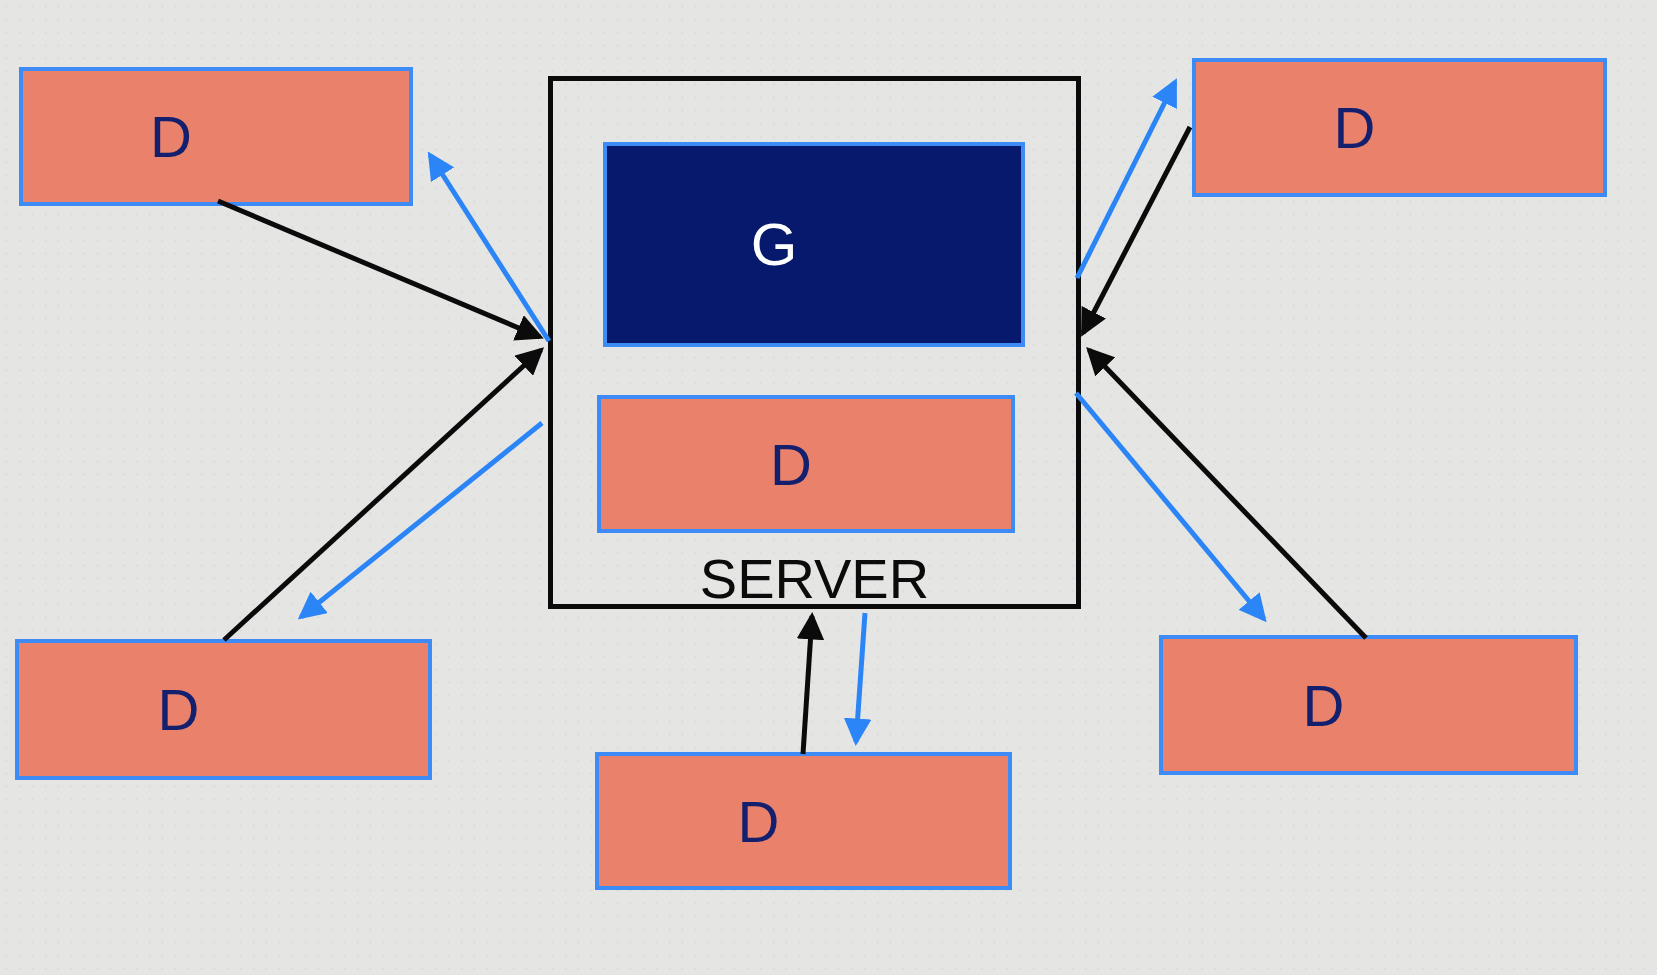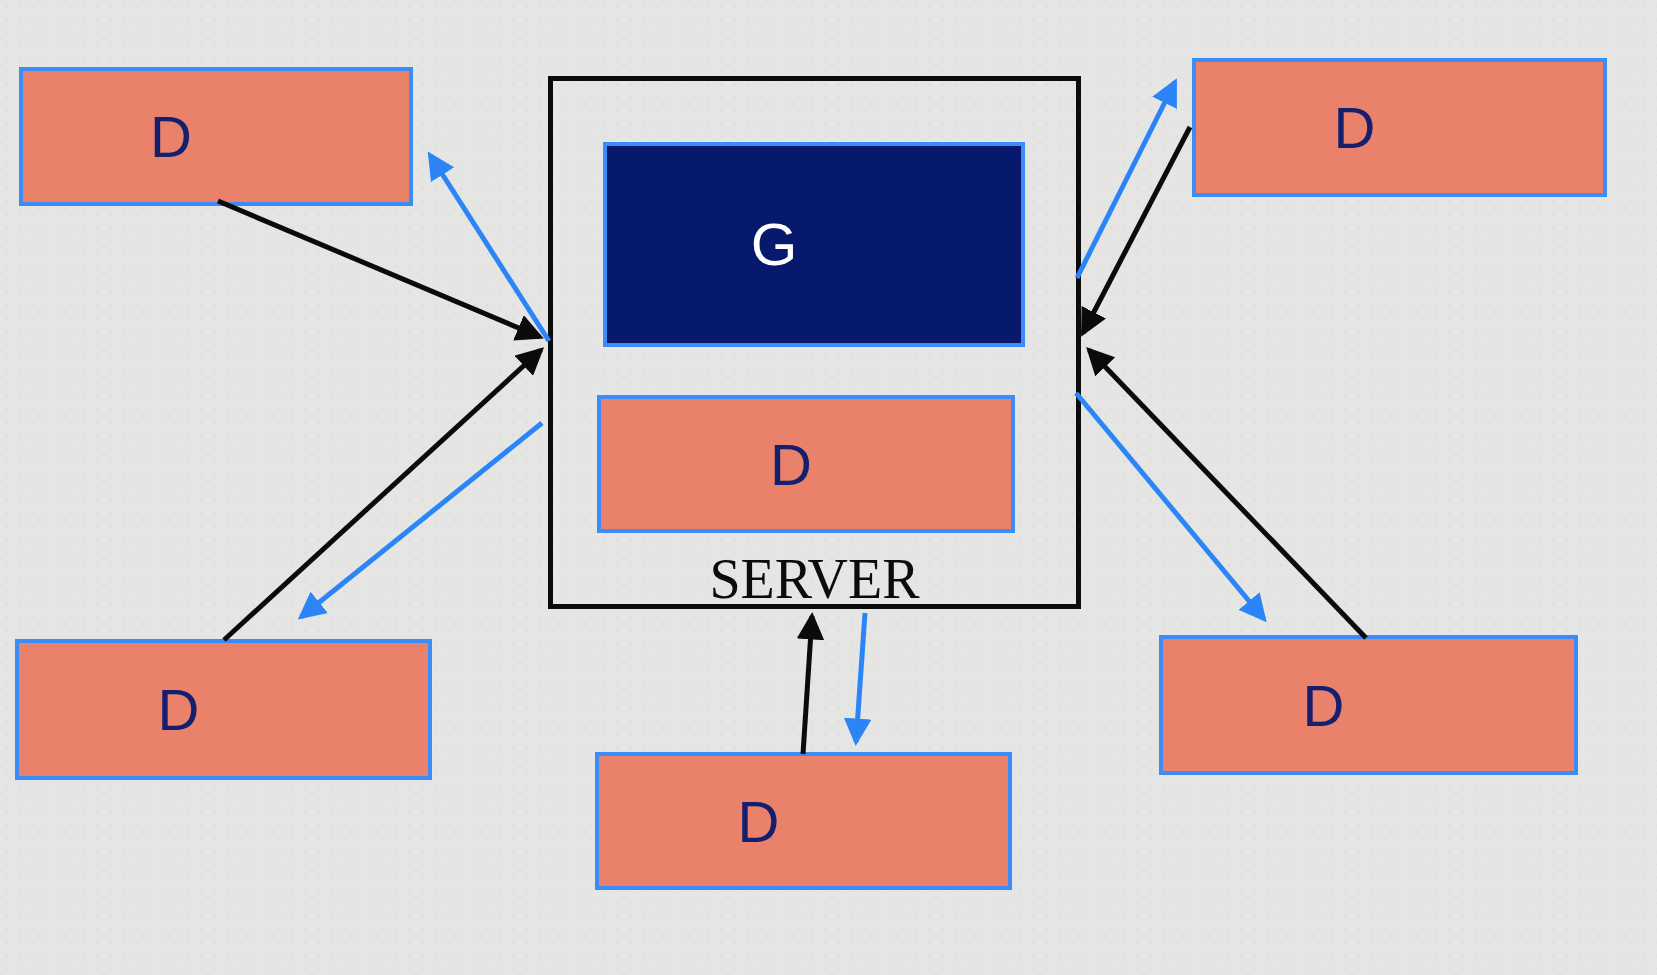--- a/index.html
+++ b/index.html
@@ -37,21 +37,20 @@
   .disc{
     left:44px;top:314px;width:418px;height:138px;
     background:var(--salmon,#e9816b);
     color:var(--navy-text,#14206e);font-size:58px;
   }
   .disc .lbl{transform:translateX(-15px);}
   .server-label{
     position:absolute;left:0;right:0;bottom:-3px;
     text-align:center;font-size:56px;line-height:1;
     color:var(--black,#0b0b0b);
-    font-family:Liberation Serif, serif;
   }
   .client.tl{left:19px;top:67px;width:394px;height:139px;}
   .client.tr{left:1192px;top:58px;width:415px;height:139px;}
   .client.bl{left:15px;top:639px;width:417px;height:141px;}
   .client.bc{left:595px;top:752px;width:417px;height:138px;}
   .client.br{left:1159px;top:635px;width:419px;height:140px;}
   svg.arrows{
     position:absolute;inset:0;width:1657px;height:975px;
     pointer-events:none;z-index:10;
   }

